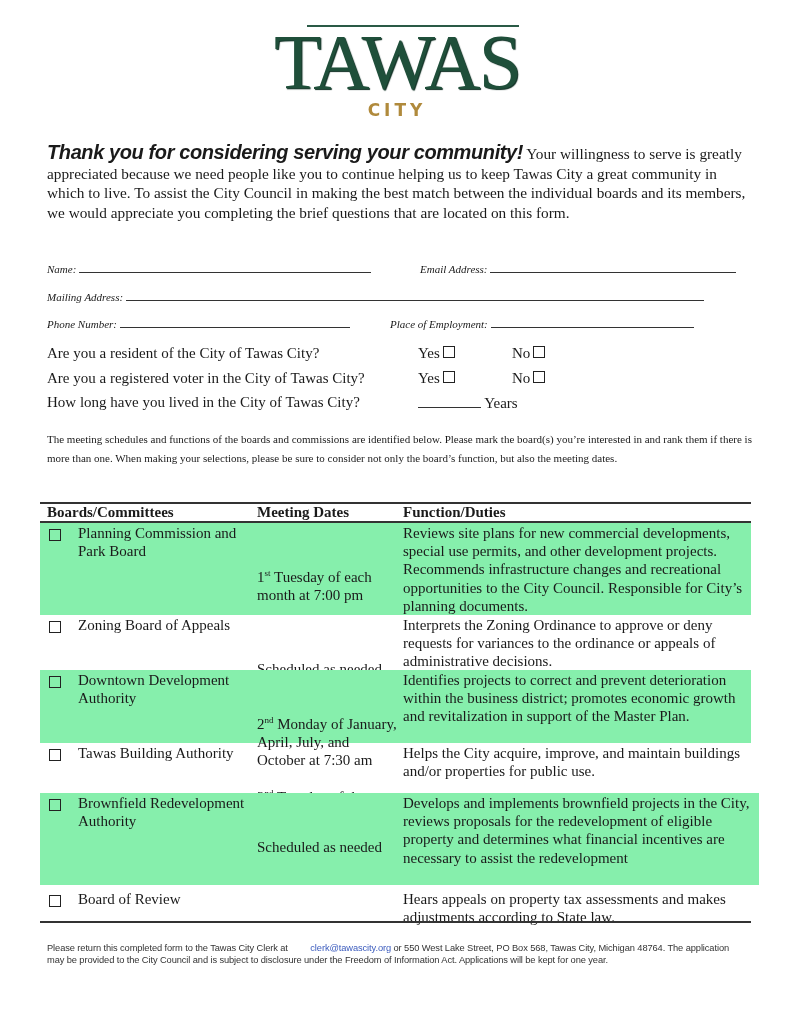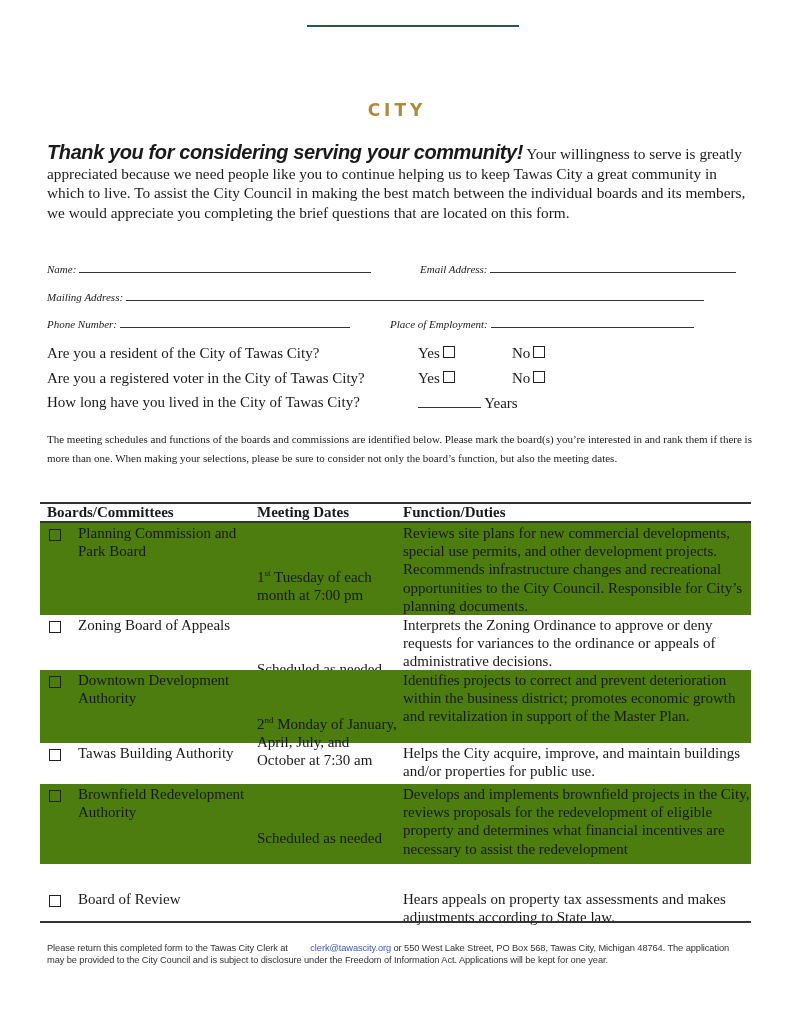--- a/index.html
+++ b/index.html
@@ -31,39 +31,40 @@
 
   .para2 { left:47px; top:430px; width:710px; font-size:11px; line-height:18.6px; }
 
   
   .tbl { left:40px; top:502px; width:711px; }
   .tbl-top { position:absolute; left:0; top:0; width:711px; height:2px; background:#333; }
   .tbl-hdr { position:absolute; left:0; top:2px; width:711px; height:17px; font-weight:bold; font-size:15px; line-height:17px; }
   .tbl-hdr-line { position:absolute; left:0; top:19px; width:711px; height:1.5px; background:#333; }
   .tbl-bottom { position:absolute; left:0; width:711px; height:2px; background:#333; }
   .row { position:absolute; left:0; width:711px; font-size:15px; line-height:18.2px; }
-  .row.shaded { background:#4d7c0f; }
+  .row.shaded { background:#86efac; }
   .col-cb { position:absolute; left:9px; top:6px; width:10px; height:10px; border:1.6px solid #222; background:transparent; }
   .col-name { position:absolute; left:38px; top:1px; width:175px; }
   .col-date { position:absolute; left:217px; top:1px; width:140px;margin-top:44px; }
   .col-func { position:absolute; left:363px; top:1px; width:348px; }
   .h1 { position:absolute; left:7px; }
   .h2 { position:absolute; left:217px; }
   .h3 { position:absolute; left:363px; }
   sup { font-size:9px; line-height:0; }
 
   .footer { left:47px; top:942px; width:700px; font-family:"Liberation Sans", sans-serif;
     font-size:9.3px; line-height:12px; color:#333; letter-spacing:-0.1px; }
   .footer a { color:#3b5bbd; text-decoration:none;margin-left:20px; }
 </style>
 </head>
 <body>
 
 <div class="abs logo">
   <div class="logo-bar"></div>
+  <div class="logo-main">TAWAS</div>
   <div class="logo-city">CITY</div>
 </div>
 
 <div class="abs intro">
   <span class="intro-lead">Thank you for considering serving your community!</span><span> Your willingness to serve is greatly appreciated because we need people like you to continue helping us to keep Tawas City a great community in which to live.  To assist the City Council in making the best match between the individual boards and its members, we would appreciate you completing the brief questions that are located on this form.</span>
 </div>
 
 <div class="field" style="left:47px; top:258px;">
   <span>Name:</span>
   <span class="blank" style="width:292px;"></span>
@@ -139,21 +140,21 @@
     <div class="col-func">Identifies projects to correct and prevent deterioration within the business district; promotes economic growth and revitalization in support of the Master Plan.</div>
   </div>
 
   <div class="row" style="top:241px; height:54px;">
     <span class="col-cb"></span>
     <div class="col-name">Tawas Building Authority</div>
     <div class="col-date"><span>2</span><sup>nd</sup><span> Tuesday of the month at 8:30 am as needed</span></div>
     <div class="col-func">Helps the City acquire, improve, and maintain buildings and/or properties for public use.</div>
   </div>
 
-  <div class="row shaded" style="top:282px; height:80px;">
+  <div class="row shaded" style="top:291px; height:92px;padding-left:8px;">
     <span class="col-cb"></span>
     <div class="col-name">Brownfield Redevelopment Authority</div>
     <div class="col-date"><span></span><sup></sup><span>Scheduled as needed</span></div>
     <div class="col-func">Develops and implements brownfield projects in the City, reviews proposals for the redevelopment of eligible property and determines what financial incentives are necessary to assist the redevelopment</div>
   </div>
 
   <div class="row" style="top:387px; height:33px;">
     <span class="col-cb"></span>
     <div class="col-name">Board of Review</div>
     <div class="col-func">Hears appeals on property tax assessments and makes adjustments according to State law.</div>

